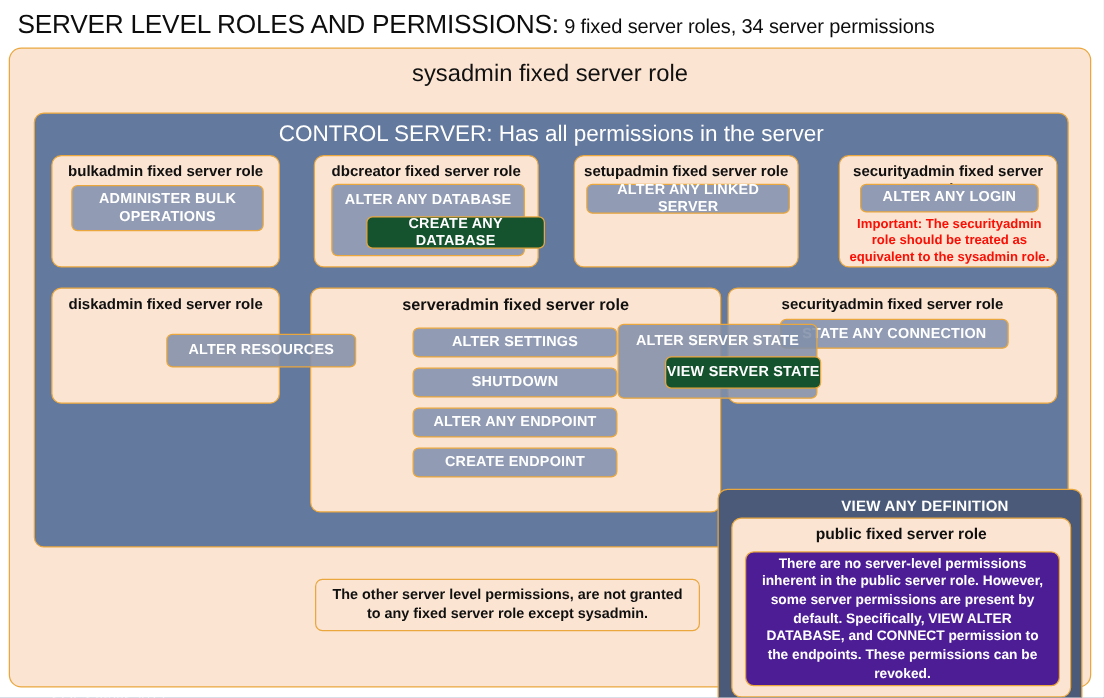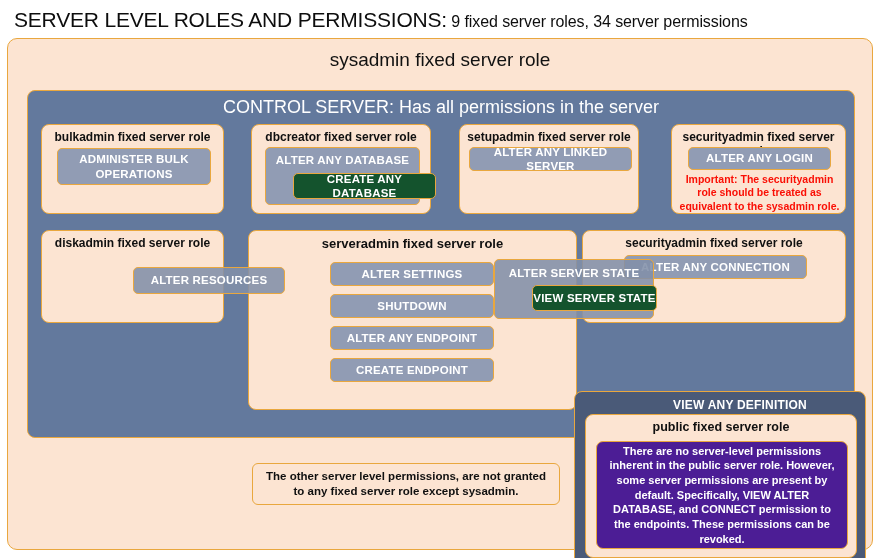--- a/index.html
+++ b/index.html
@@ -270,21 +270,21 @@
         <span>ALTER ANY ENDPOINT</span>
       </div>
       <div class="perm" style="left:81px; top:127px; width:164px; height:24px;">
         <span>CREATE  ENDPOINT</span>
       </div>
     </div>
 
     <div class="role-box" style="left:554px; top:139px; width:264px; height:93px;">
       <div class="role-title">securityadmin fixed server role</div>
       <div class="perm" style="left:41px; top:24px; width:183px; height:24px;">
-        <span>ALTER ANY CONNECTION</span>
+        <span>STATE ANY CONNECTION</span>
       </div>
     </div>
 
     <div class="perm translucent" style="left:105px; top:176px; width:152px; height:27px;">
       <span>ALTER RESOURCES</span>
     </div>
 
     <div class="perm translucent" style="left:466px; top:168px; width:160px; height:60px;">
       <span style="position:absolute; top:6px; left:0; width:100%;">ALTER SERVER  STATE</span>
     </div>

